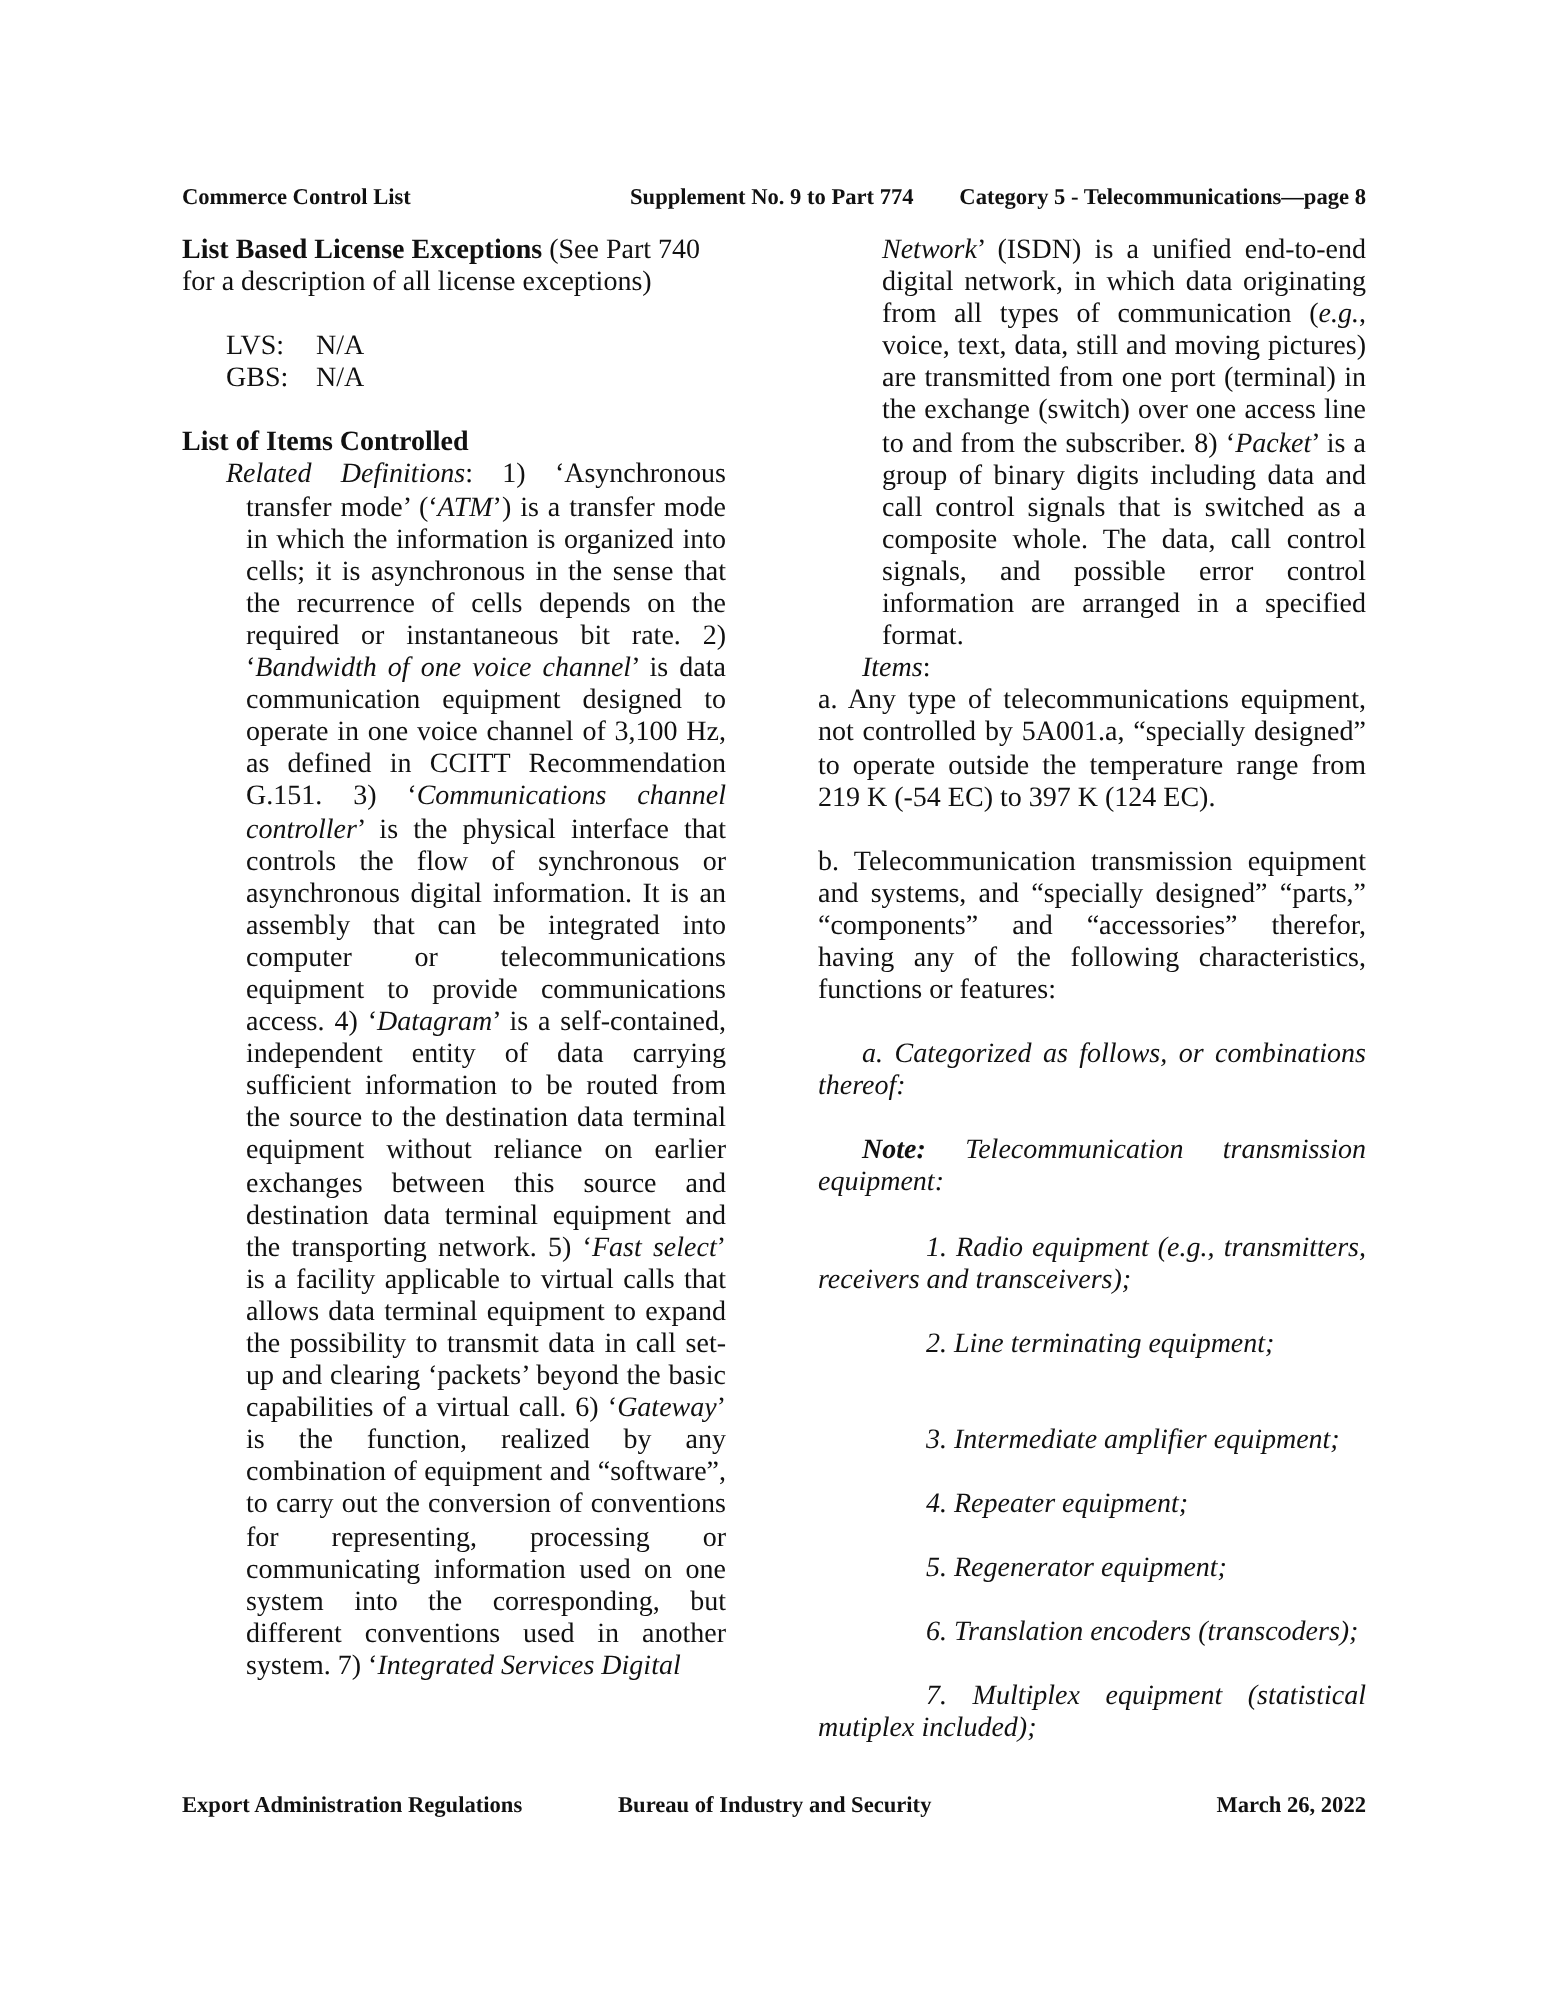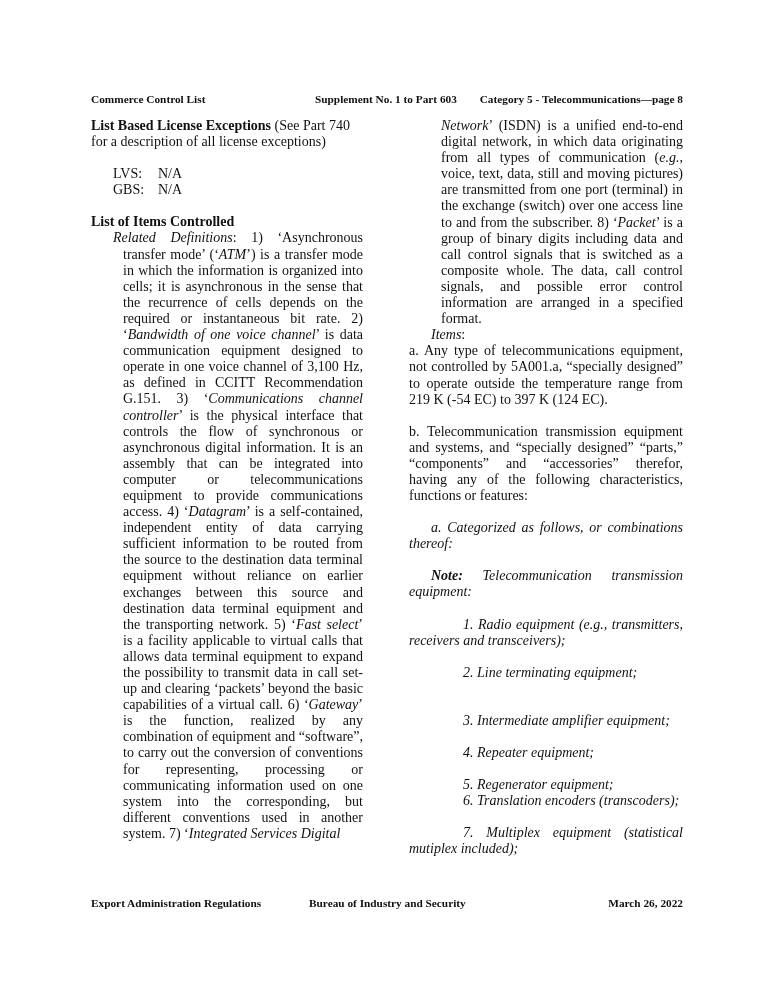--- a/index.html
+++ b/index.html
@@ -18,21 +18,21 @@
   .i { font-style:italic; }
   p { margin:0; }
   .lex { display:flex; }
   .lex .k { width:45px; }
 </style>
 </head>
 <body>
 
 <div class="hdr">
   <span style="left:0">Commerce Control List</span>
-  <span style="left:224px">Supplement No. 1 to Part 603</span>
+  <span style="left:224px">Supplement No. 9 to Part 774</span>
   <span style="right:0">Category 5 - Telecommunications—page 8</span>
 </div>
 
 <div class="col colL">
   <p>
     <span class="b">List Based License Exceptions</span><span> (See Part 740 for a description of all license exceptions)</span>
   </p>
   <div style="margin-top:16px; padding-left:22px;">
     <div class="lex">
       <span class="k"><span>LVS</span>:</span>
@@ -58,21 +58,21 @@
   <p class="j" style="margin-top:16px">b.  Telecommunication transmission equipment and systems, and “specially designed” “parts,” “components” and “accessories” therefor, having any of the following characteristics, functions or features:</p>
   <p class="j i" style="margin-top:16px; text-indent:22px;">a.  Categorized as follows, or combinations thereof:</p>
   <p class="j i" style="margin-top:16px; text-indent:22px;">
     <span class="b">Note:</span><span> Telecommunication transmission equipment:</span>
   </p>
   <p class="j i" style="margin-top:16px; text-indent:54px;">1.  Radio equipment (e.g., transmitters, receivers and transceivers);</p>
   <p class="j i" style="margin-top:16px; text-indent:54px;">2.  Line terminating equipment;</p>
   <p class="j i" style="margin-top:32px; text-indent:54px;">3.  Intermediate amplifier equipment;</p>
   <p class="j i" style="margin-top:16px; text-indent:54px;">4.  Repeater equipment;</p>
   <p class="j i" style="margin-top:16px; text-indent:54px;">5.  Regenerator equipment;</p>
-  <p class="j i" style="text-indent:54px;">6.  Translation encoders (transcoders);</p>
+  <p class="j i" style="margin-top:16px; text-indent:54px;">6.  Translation encoders (transcoders);</p>
   <p class="j i" style="margin-top:16px; text-indent:54px;">7.  Multiplex equipment (statistical mutiplex included);</p>
 </div>
 
 <div class="ftr">
   <span style="left:0">Export Administration Regulations</span>
   <span style="left:218px">Bureau of Industry and Security</span>
   <span style="right:0">March 26, 2022</span>
 </div>
 
 </body></html>

